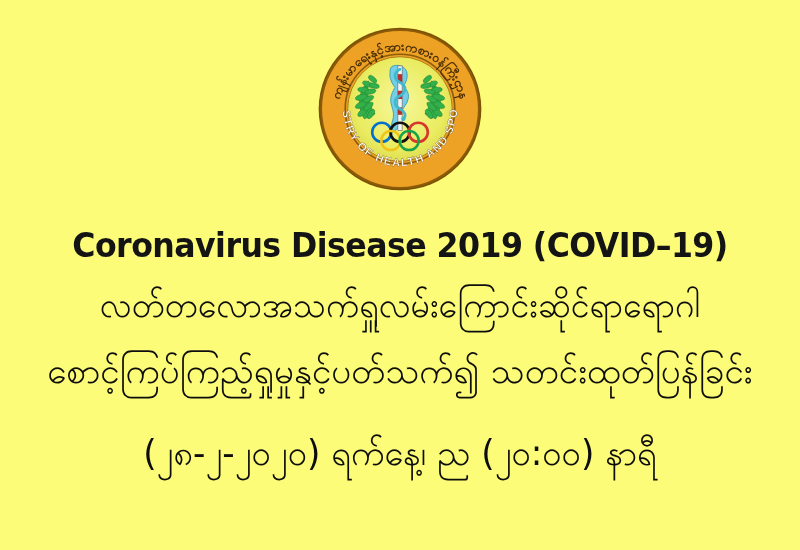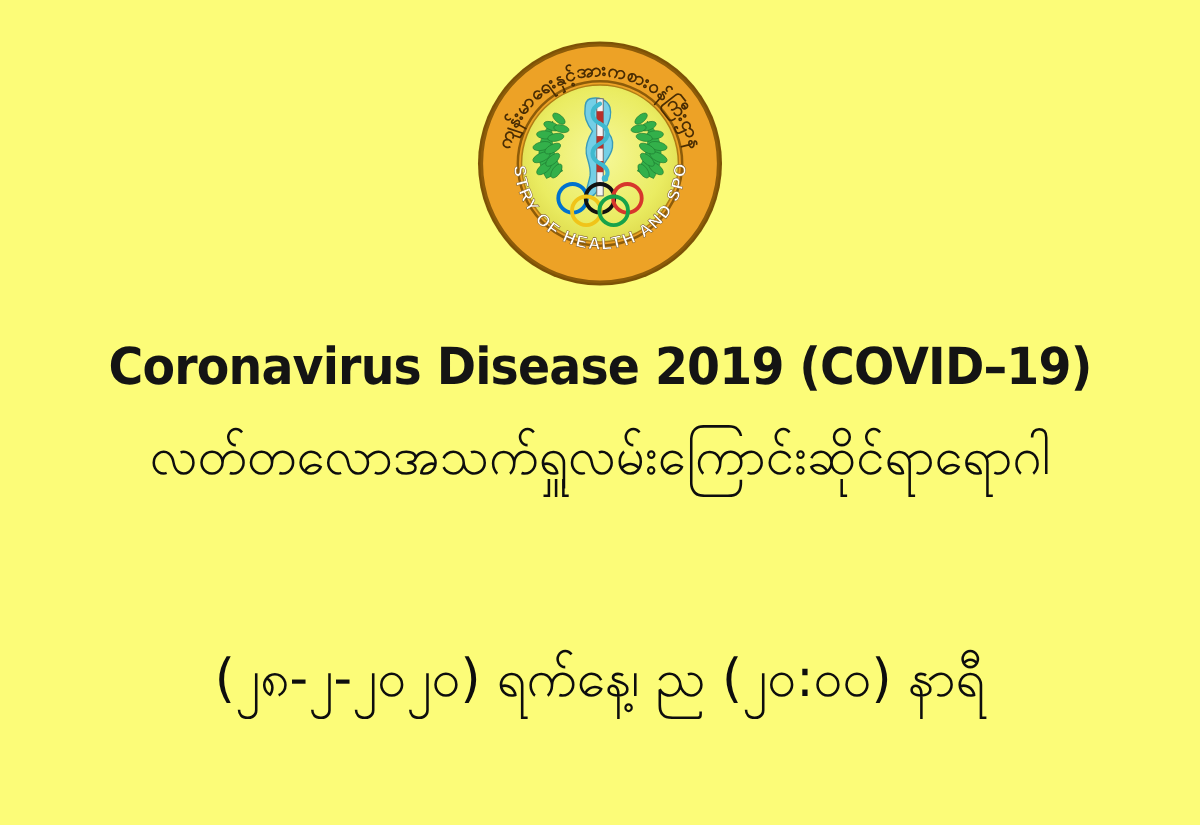--- a/index.html
+++ b/index.html
@@ -196,17 +196,18 @@
       </g>
     </svg>
   </div>
 
   <div id="text-block">
 
     <div class="line" id="line-english">Coronavirus Disease 2019 (COVID–19)</div>
 
     <div class="line line-mm" id="line-mm-1">လတ်တလောအသက်ရှူလမ်းကြောင်းဆိုင်ရာရောဂါ</div>
 
+    <div class="line line-mm" id="line-mm-2">စောင့်ကြပ်ကြည့်ရှုမှုနှင့်ပတ်သက်၍ သတင်းထုတ်ပြန်ခြင်း</div>
 
     <div class="line line-mm" id="line-mm-3">(၂၈-၂-၂၀၂၀) ရက်နေ့၊ ည (၂၀:၀၀) နာရီ</div>
 
   </div>
 </div>
 
 </body></html>

